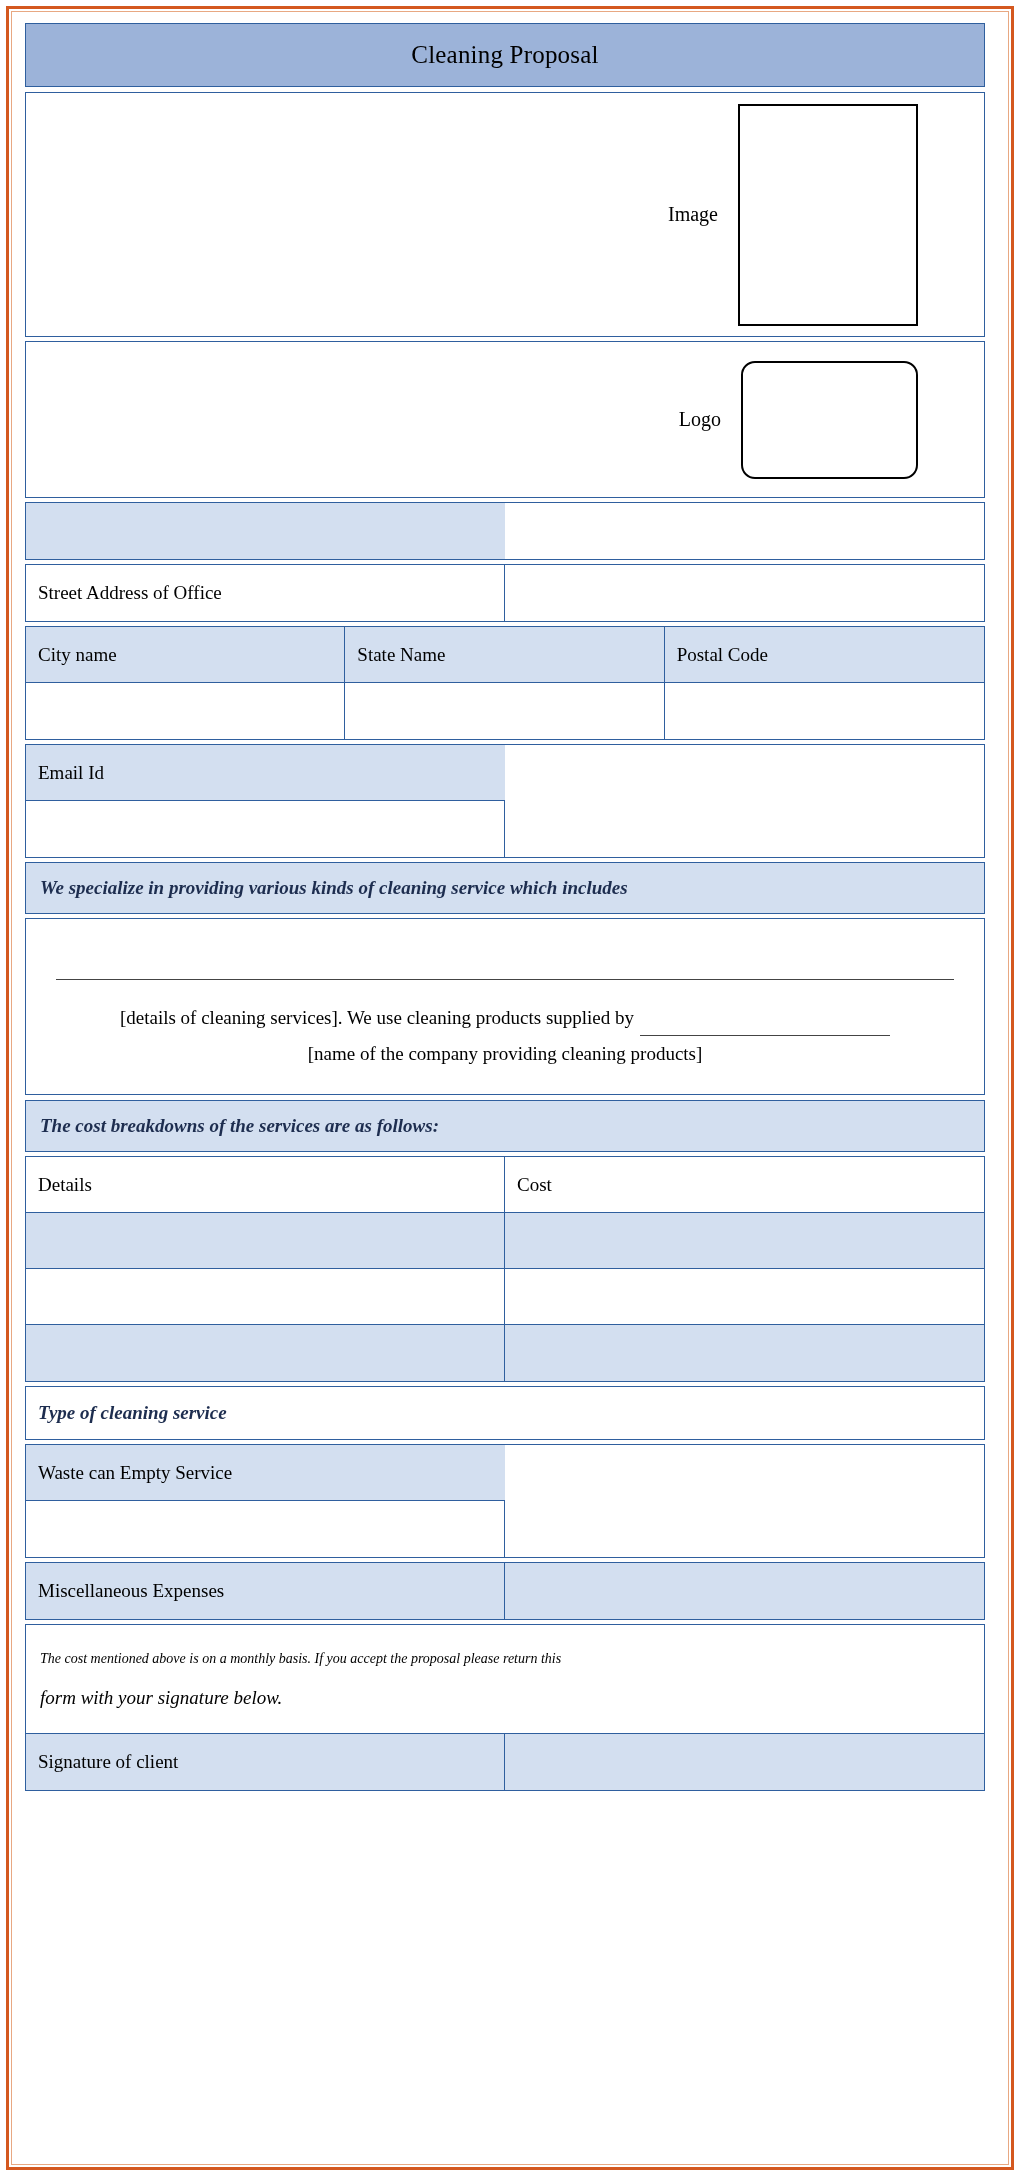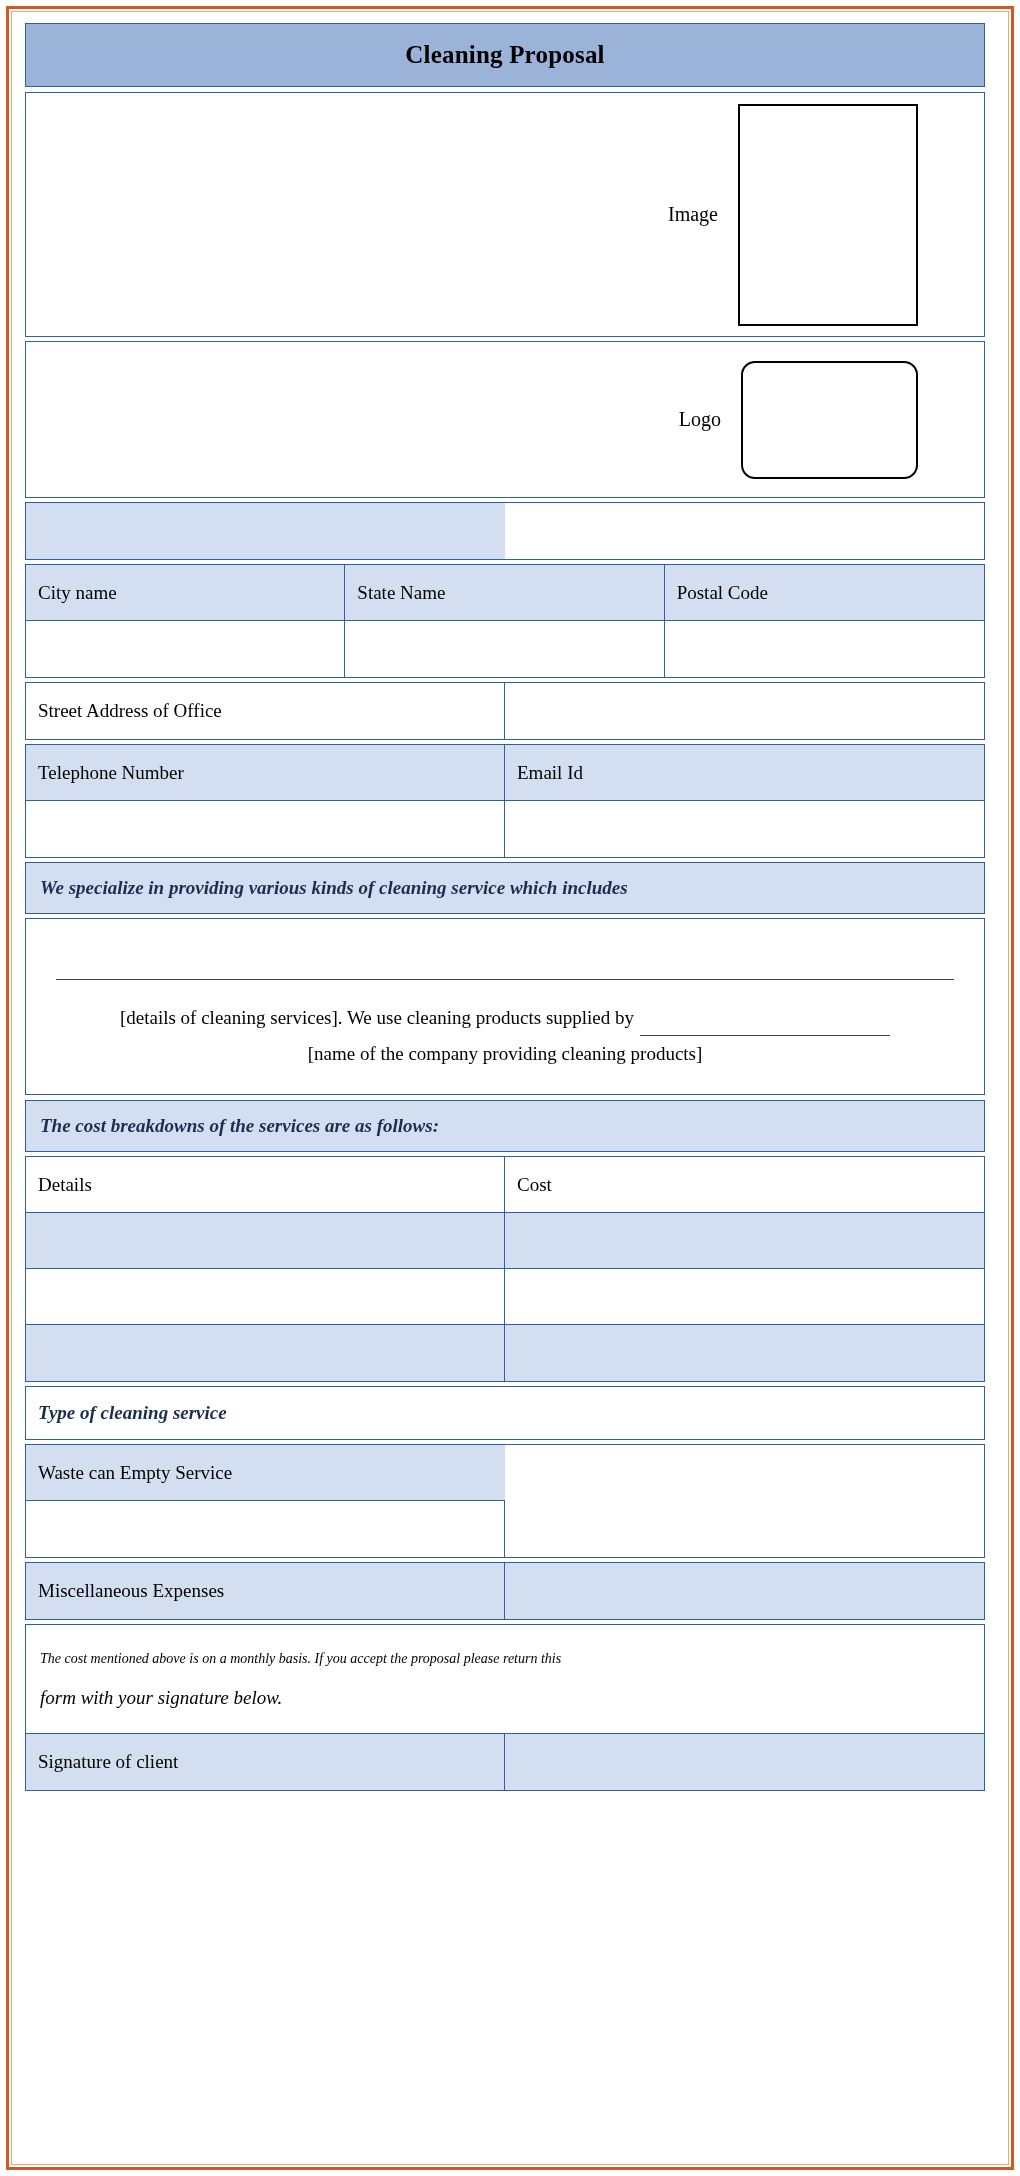--- a/index.html
+++ b/index.html
@@ -62,21 +62,21 @@
     border: 1.5px solid #2f5f9e;
     box-sizing: border-box;
     height: 64px;
     display: flex;
     align-items: center;
     justify-content: center;
     margin-bottom: 5px;
   }
   .title-bar .title-text {
     font-size: 25px;
-    font-weight: bold;
+    font-weight: normal;
     color: #000000;
     letter-spacing: 0.2px;
   }
 
   
   .media-panel {
     position: relative;
     height: 245px;
     display: flex;
     align-items: center;
@@ -212,41 +212,40 @@
     </div>
 
     <div class="grid nb-group">
       <div class="row">
         <div class="cell shade c50 h-label"></div>
       </div>
     </div>
 
     <div class="grid nb-group">
       <div class="row">
+        <div class="cell white c50 h-label">Street Address of  Office</div>
+        <div class="cell white c50 h-label"></div>
+      </div>
+    </div>
+
+    <div class="grid nb-group">
+      <div class="row">
         <div class="cell shade c33 h-label">City name</div>
         <div class="cell shade c33 h-label">State Name</div>
         <div class="cell shade c34 h-label">Postal Code</div>
       </div>
       <div class="row">
         <div class="cell white c33 h-input"></div>
         <div class="cell white c33 h-input"></div>
         <div class="cell white c34 h-input"></div>
       </div>
     </div>
 
     <div class="grid nb-group">
       <div class="row">
-        <div class="cell white c50 h-label">Street Address of  Office</div>
-        <div class="cell white c50 h-label"></div>
-      </div>
-    </div>
-
-    <div class="grid nb-group">
-      <div class="row">
-        <div class="cell shade c50 h-label">Telephone Number</div>
         <div class="cell shade c50 h-label">Email Id</div>
       </div>
       <div class="row">
         <div class="cell white c50 h-input"></div>
         <div class="cell white c50 h-input"></div>
       </div>
     </div>
 
     <div class="band">We specialize in providing various kinds of cleaning service which includes</div>
 

